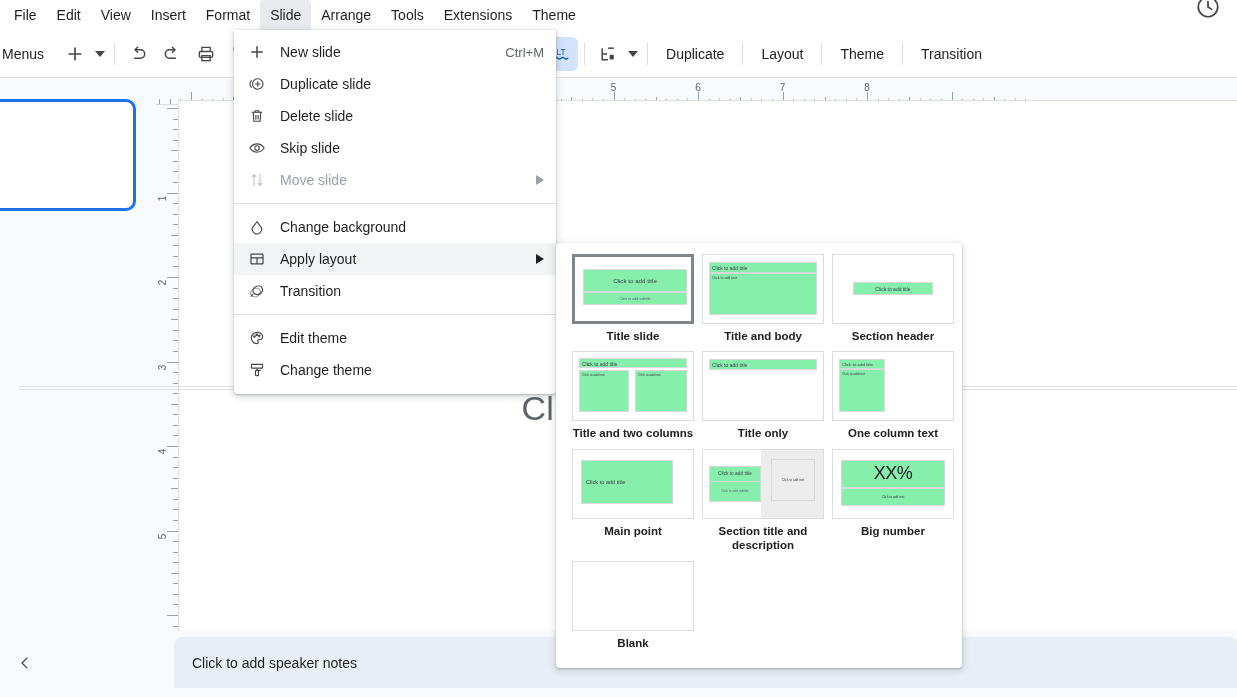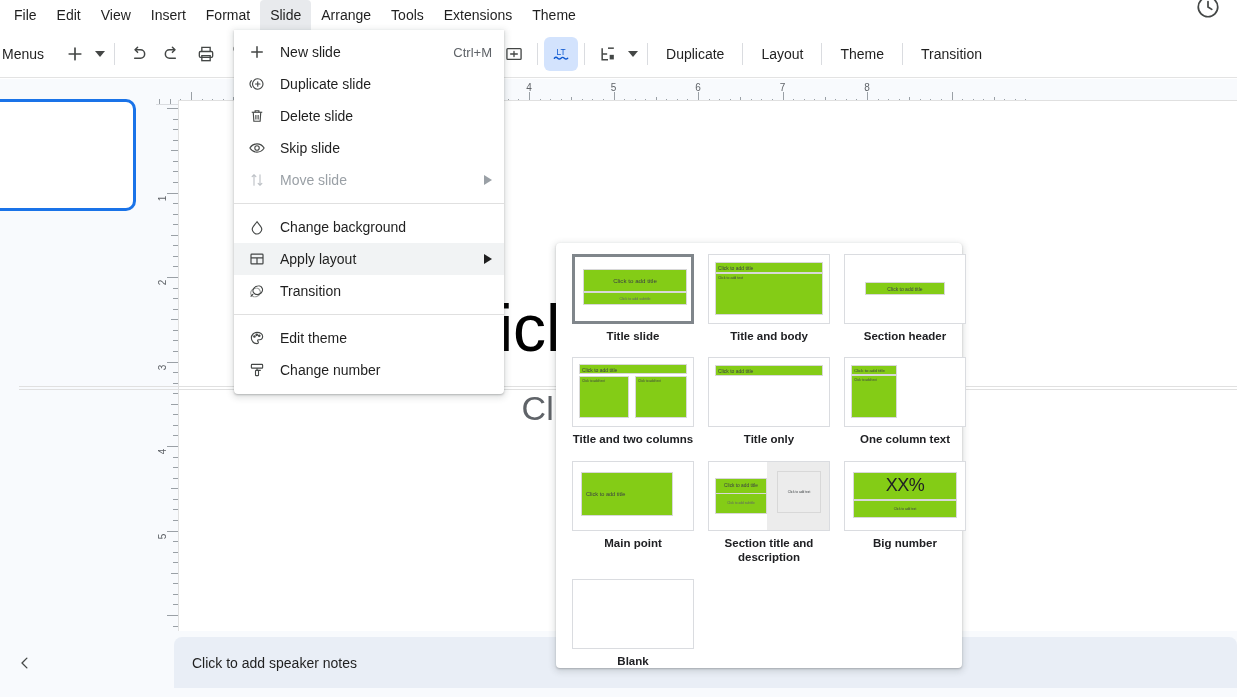--- a/index.html
+++ b/index.html
@@ -111,21 +111,21 @@
     font-size:14px; color:#1f1f1f; display:flex; align-items:center; padding-left:18px;
   }
   .collapse-btn {
     position:absolute; left:14px; top:652px; width:22px; height:22px;
     display:flex; align-items:center; justify-content:center;
     color:#444746; cursor:pointer;
   }
 
   
   .dropdown {
-    position:absolute; left:234px; top:30px; width:270px; height:364px;
+    position:absolute; left:234px; top:30px; width:322px; height:364px;
     background:#ffffff; border-radius:0 0 4px 4px;
     box-shadow:0 2px 6px 2px rgba(60,64,67,.15), 0 1px 2px rgba(60,64,67,.3);
     padding:6px 0; z-index:50;
   }
   .dd-item {
     position:relative; height:32px; display:flex; align-items:center;
     padding:0 12px 0 12px; font-size:14px; color:#1f1f1f; cursor:pointer;
   }
   .dd-item.hl { background:#f1f3f4; }
   .dd-item.disabled { color:#9aa0a6; }
@@ -141,35 +141,35 @@
 
   
   .submenu {
     position:absolute; left:556px; top:243px; width:406px; height:425px;
     background:#ffffff; border-radius:4px;
     box-shadow:0 2px 6px 2px rgba(60,64,67,.15), 0 1px 2px rgba(60,64,67,.3);
     z-index:60; padding:11px 0 0 0;
   }
   .lay-grid {
     display:grid; grid-template-columns:repeat(3, 130px);
-    column-gap:0px; row-gap:0px; padding-left:12px;gap:6px;
+    column-gap:0px; row-gap:0px; padding-left:12px;
   }
   .lay-cell { width:130px; display:flex; flex-direction:column; align-items:center; cursor:pointer; }
   .lay-thumb {
     width:122px; height:70px; background:#ffffff; border:1px solid #dadce0;
     position:relative; overflow:hidden;
   }
   .lay-cell.selected .lay-thumb { border:3px solid #80868b; }
   .lay-name {
     margin-top:5px; font-size:11.5px; font-weight:bold; color:#202124;
     text-align:center; line-height:1.25; width:124px; margin-bottom:8px;
   }
   
   .ph {
-    position:absolute; border:1px solid #d8d8d8; background:#84cc16;
+    position:absolute; border:1px solid #d8d8d8; background:#86efac;
     font-size:5.2px; color:#3c4043; overflow:hidden; white-space:nowrap;
   }
   .ph.c { display:flex; align-items:center; justify-content:center; }
   .ph.tl { padding:1.5px 2px; }
   .ph.sub { font-size:3.6px; color:#5f6368; }
   .big-pct { font-size:18px; color:#202124; letter-spacing:-0.5px; }
 </style>
 </head>
 <body>
 
@@ -557,21 +557,21 @@
         <span class="dd-label">Edit theme</span>
       </div>
       <div class="dd-item">
         <span class="dd-ico">
           <svg viewBox="0 0 24 24" width="18" height="18" fill="none" stroke="currentColor" stroke-width="1.5">
             <rect x="4.5" y="4.5" width="15" height="5" rx="1"></rect>
             <path d="M12 9.5v3h5"></path>
             <rect x="10" y="12.5" width="4" height="7" rx="1"></rect>
           </svg>
         </span>
-        <span class="dd-label">Change number</span>
+        <span class="dd-label">Change theme</span>
       </div>
     </div>
 
   <div class="submenu">
     <div class="lay-grid" id="lay-grid">
         <div class="lay-cell selected">
           <div class="lay-thumb">
             <div class="ph c tl" style="left: 8px; top: 12px; width: 104px; height: 23px; font-size: 6.2px;">
               <span>Click to add title</span>
             </div>

